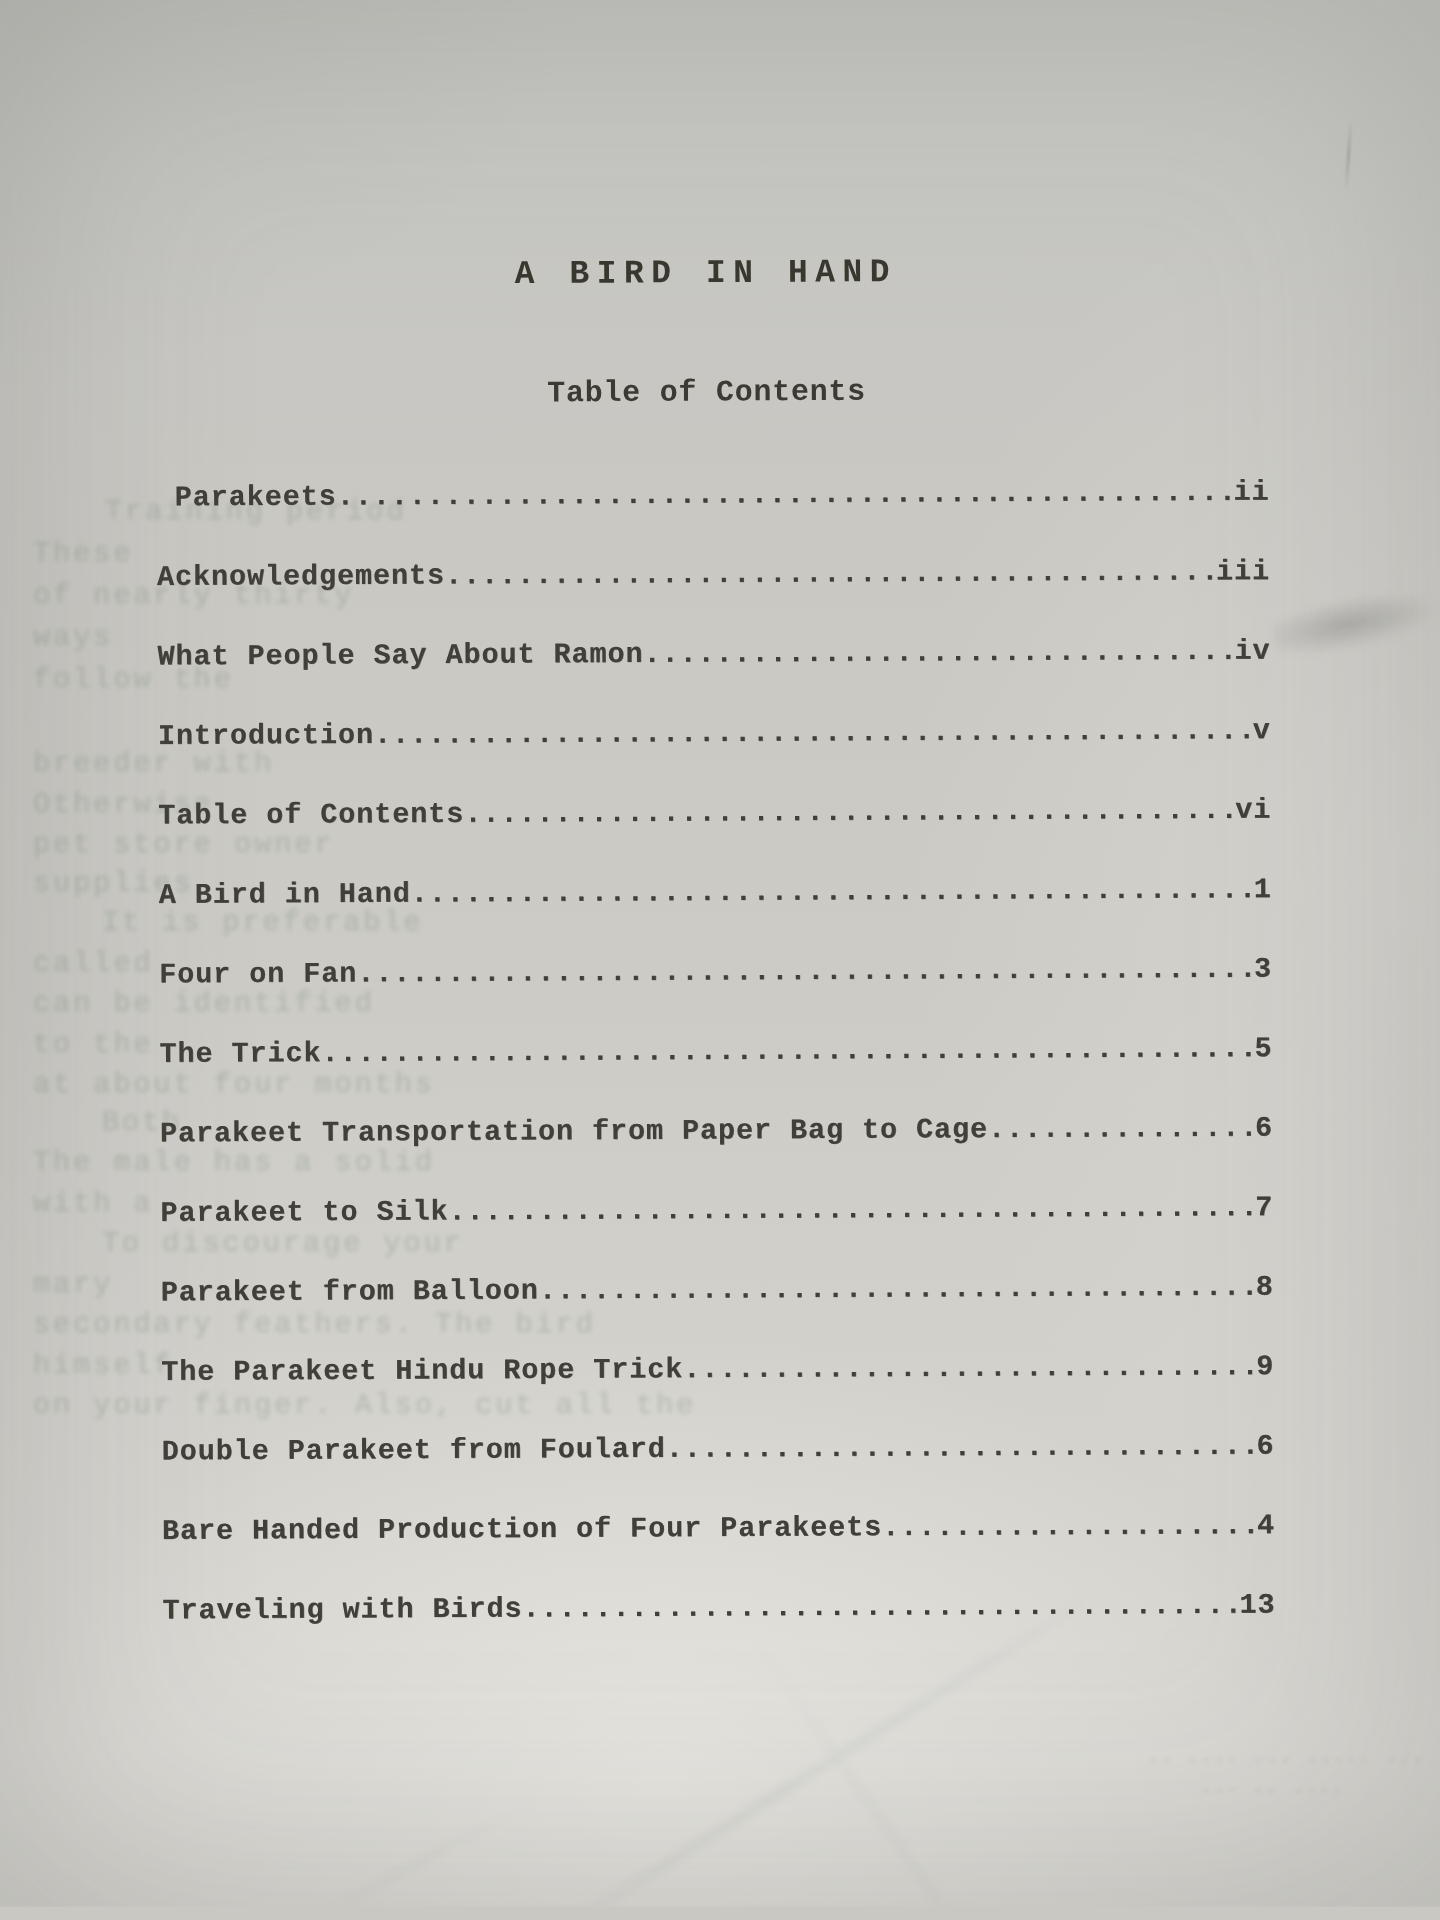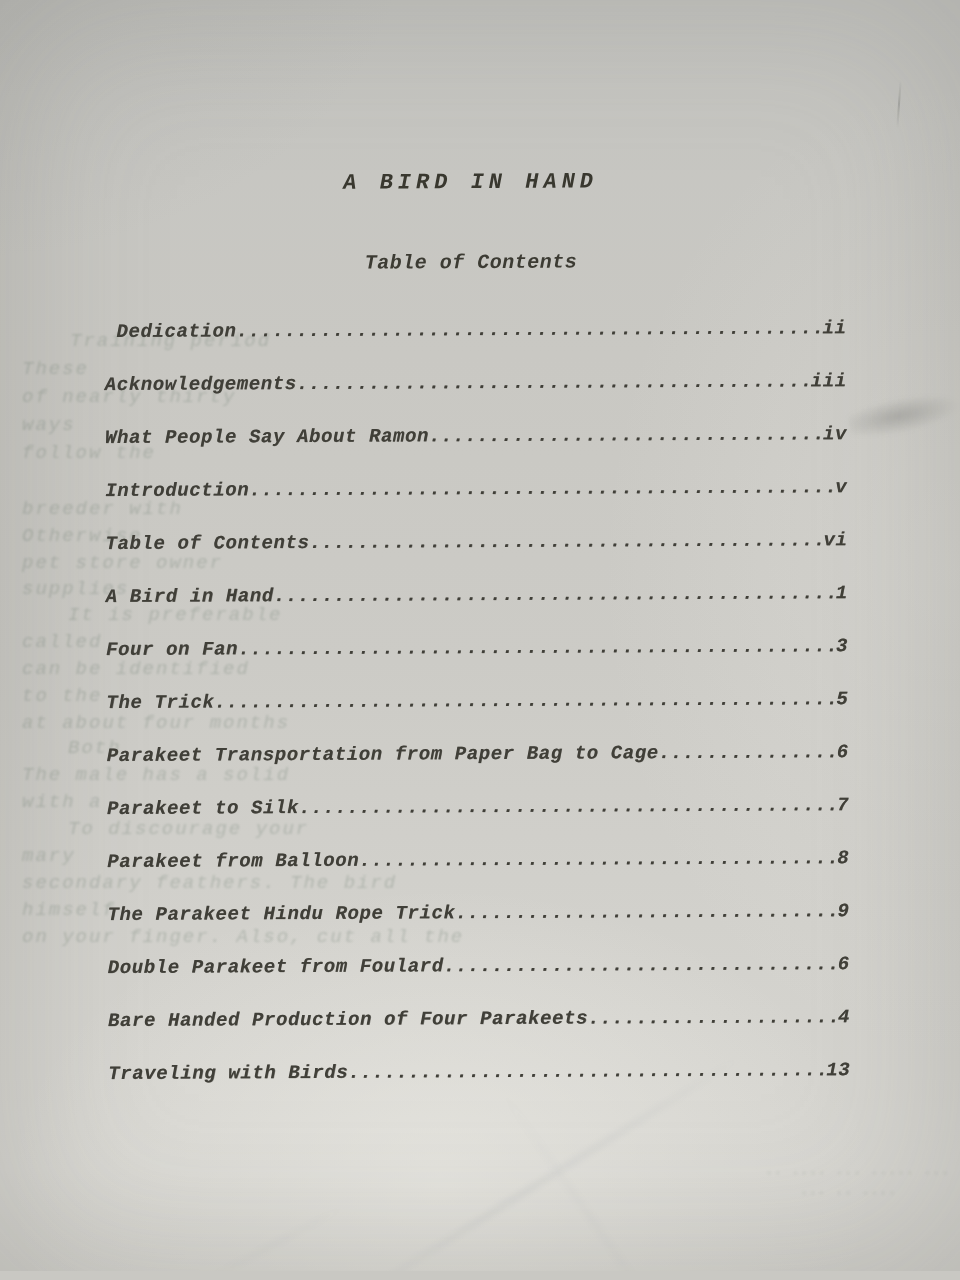--- a/index.html
+++ b/index.html
@@ -11,21 +11,20 @@
   }
   .photo {
     position: relative;
     width: 960px; height: 1271px;
     overflow: hidden;
     background:
       radial-gradient(620px 420px at 46% 93%, rgba(240,239,233,0.55), rgba(240,239,233,0) 70%),
       radial-gradient(500px 700px at 99% 45%, rgba(228,227,222,0.35), rgba(228,227,222,0) 70%),
       radial-gradient(700px 500px at -5% -5%, rgba(140,140,136,0.18), rgba(140,140,136,0) 65%),
       linear-gradient(180deg, #c5c5c1 0%, #c9c8c3 28%, #cccbc6 52%, #d3d2cd 76%, #d7d6d1 92%, #d2d1cc 100%);
-    font-style: italic;
   }
   .vignette {
     position: absolute; inset: 0; pointer-events: none; z-index: 6;
     box-shadow: inset 0 0 150px 20px rgba(105,106,102,0.22);
   }
 
   
   .ghost-layer { position: absolute; inset: 0; z-index: 1; pointer-events: none; }
   .ghost-line {
     position: absolute;
@@ -157,21 +156,21 @@
     <span class="ghost-br" style="left:765px; top:1166px;">·· ···· ··· ····· ···</span>
     <span class="ghost-br" style="left:800px; top:1186px;">··· ·· ····</span>
   </div>
 
   <div class="content">
     <h1 class="doc-title">A BIRD IN HAND</h1>
     <h2 class="doc-subtitle">Table of Contents</h2>
 
     <div class="toc">
       <div class="toc-row" style="padding-left:12px;">
-        <span class="toc-label">Dedication</span>
+        <span class="toc-label">Parakeets</span>
           <span class="leader"></span>
           <span class="toc-page">ii</span>
       </div>
       <div class="toc-row">
         <span class="toc-label">Acknowledgements</span>
           <span class="leader"></span>
           <span class="toc-page">iii</span>
       </div>
       <div class="toc-row">
         <span class="toc-label">What People Say About Ramon</span>

